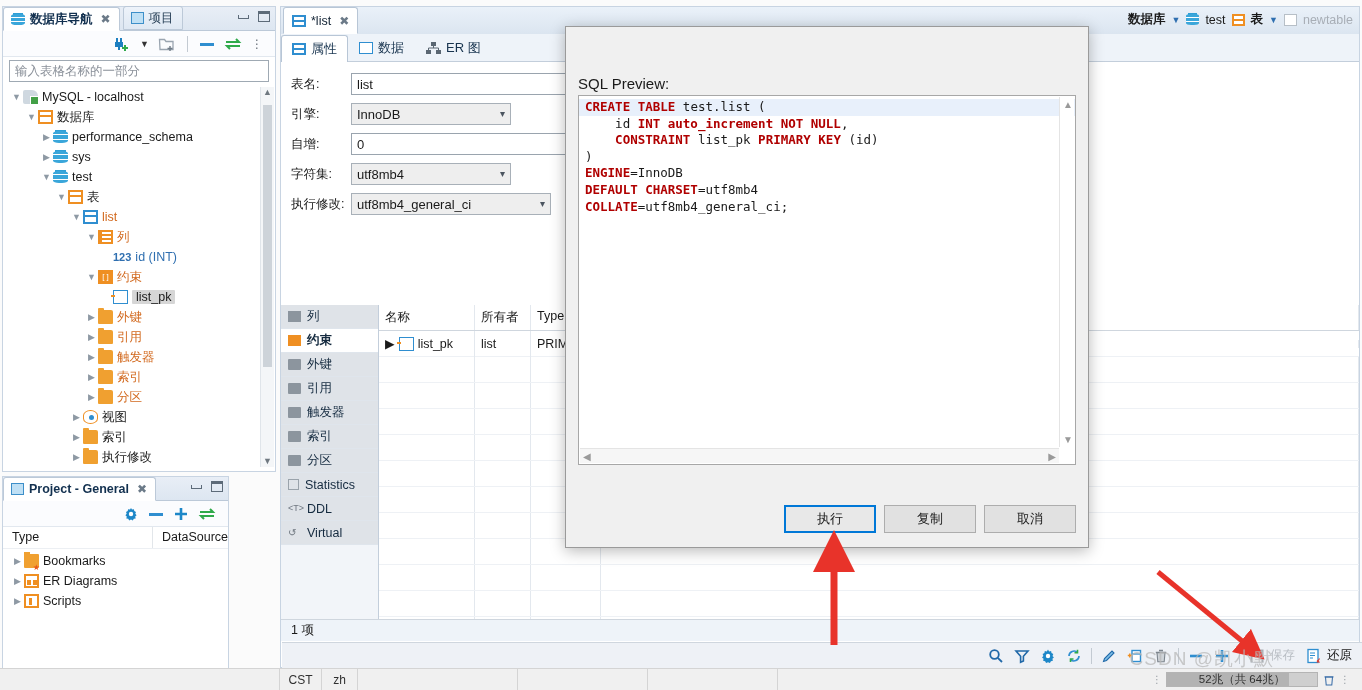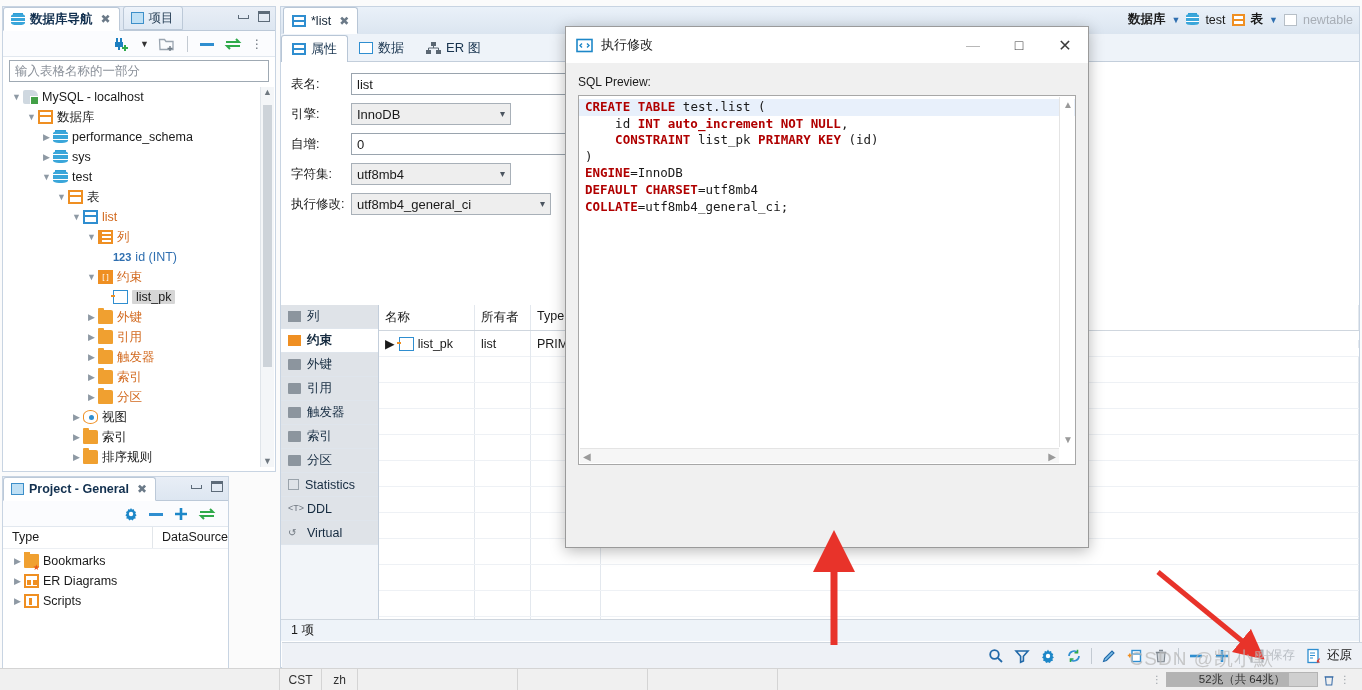--- a/index.html
+++ b/index.html
@@ -317,21 +317,21 @@
           <span class="tlabel" style="color: rgb(26, 26, 26);">视图</span>
         </div>
         <div class="trow" style="padding-left: 66px;">
           <span class="arrow">▶</span>
           <span class="ic ic-folder"></span>
           <span class="tlabel" style="color: rgb(26, 26, 26);">索引</span>
         </div>
         <div class="trow" style="padding-left: 66px;">
           <span class="arrow">▶</span>
           <span class="ic ic-folder"></span>
-          <span class="tlabel" style="color: rgb(26, 26, 26);">排序规则</span>
+          <span class="tlabel" style="color: rgb(26, 26, 26);">执行修改</span>
         </div>
       </div>
 
     <div style="position:absolute; right:1px; top:80px; bottom:4px; width:14px; background:#f4f6f8; border-left:1px solid #e0e5ea;">
       <div style="text-align:center;font-size:9px;color:#6f7880;">▲</div>
       <div style="position:absolute;left:2px;right:2px;top:18px;height:262px;background:#cdd3d9;"></div>
       <div style="position:absolute;bottom:1px;left:0;right:0;text-align:center;font-size:9px;color:#6f7880;">▼</div>
     </div>
   </div>
 
@@ -677,49 +677,40 @@
       <svg width="16" height="16" viewBox="0 0 16 16">
           <rect x="2" y="1.5" width="10" height="13" fill="#fff" stroke="#2f8ed0" stroke-width="1.3"></rect>
           <path d="M4 5h5M4 7.5h5M4 10h3" stroke="#2f8ed0" stroke-width="1.1"></path>
           <path d="M11 12.5l2.5 2M13.5 10.5l-2.5 4" stroke="#e03c31" stroke-width="1.2"></path>
         </svg>
     </span>
     <span style="font-size:12.5px;color:#1a1a1a;margin-right:10px;">还原</span>
   </div>
 
   <div class="dialog">
-    <div class="dlg-title">
-      <span>
-        <svg width="17" height="15" viewBox="0 0 17 15">
-          <rect x="1" y="1.5" width="15" height="12" fill="none" stroke="#1d87c8" stroke-width="1.6"></rect>
-          <path d="M6 5.5L4 7.5l2 2M11 5.5l2 2-2 2" stroke="#1d87c8" stroke-width="1.4" fill="none"></path>
-        </svg>
-      </span>
-      <span>执行修改</span>
-      <div class="dlg-btns">
-        <div style="color:#b8b8b8;">—</div>
-        <div>□</div>
-        <div class="cl">✕</div>
-      </div>
-    </div>
-
-    <div style="position:absolute; left:12px; top:48px; font-size:12px;">SQL Preview:</div>
+
+    <div style="position:absolute; left:12px; top:48px; font-size:15px;">SQL Preview:</div>
 
     <div class="sqlbox">
       <div class="sqlcode" id="sqlcode"><div class="hl-line"><span class="kw">CREATE</span> <span class="kw">TABLE</span> test.list (</div><div>    id <span class="kw">INT</span> <span class="kw">auto_increment</span> <span class="kw">NOT</span> <span class="kw">NULL</span>,</div><div>    <span class="kw">CONSTRAINT</span> list_pk <span class="kw">PRIMARY</span> <span class="kw">KEY</span> (id)</div><div>)</div><div><span class="kw">ENGINE</span>=InnoDB</div><div><span class="kw">DEFAULT</span> <span class="kw">CHARSET</span>=utf8mb4</div><div><span class="kw">COLLATE</span>=utf8mb4_general_ci;</div></div>
       <div class="vscroll">
         <div class="sarrow" style="top:2px; left:3px;">▲</div>
         <div class="sarrow" style="bottom:2px; left:3px;">▼</div>
       </div>
       <div class="hscroll">
         <div class="sarrow" style="left:3px; top:2px;">◀</div>
         <div class="sarrow" style="right:3px; top:2px;">▶</div>
       </div>
     </div>
 
+    <div style="position:absolute; right:12px; bottom:14px; display:flex; gap:8px;">
+      <div class="dbtn primary">执行</div>
+      <div class="dbtn">复制</div>
+      <div class="dbtn">取消</div>
+    </div>
   </div>
 
   <svg style="position:absolute; left:0; top:0; width:1362px; height:690px; pointer-events:none;">
     <defs>
       <marker id="ah" markerWidth="6" markerHeight="6" refX="3" refY="3" orient="auto">
         <path d="M0 0 L6 3 L0 6 z" fill="#e8332a"></path>
       </marker>
     </defs>
     <line x1="834" y1="645" x2="834" y2="551" stroke="#e8332a" stroke-width="7" marker-end="url(#ah)"></line>
     <line x1="1158" y1="572" x2="1253" y2="650" stroke="#e8332a" stroke-width="5" marker-end="url(#ah)"></line>

